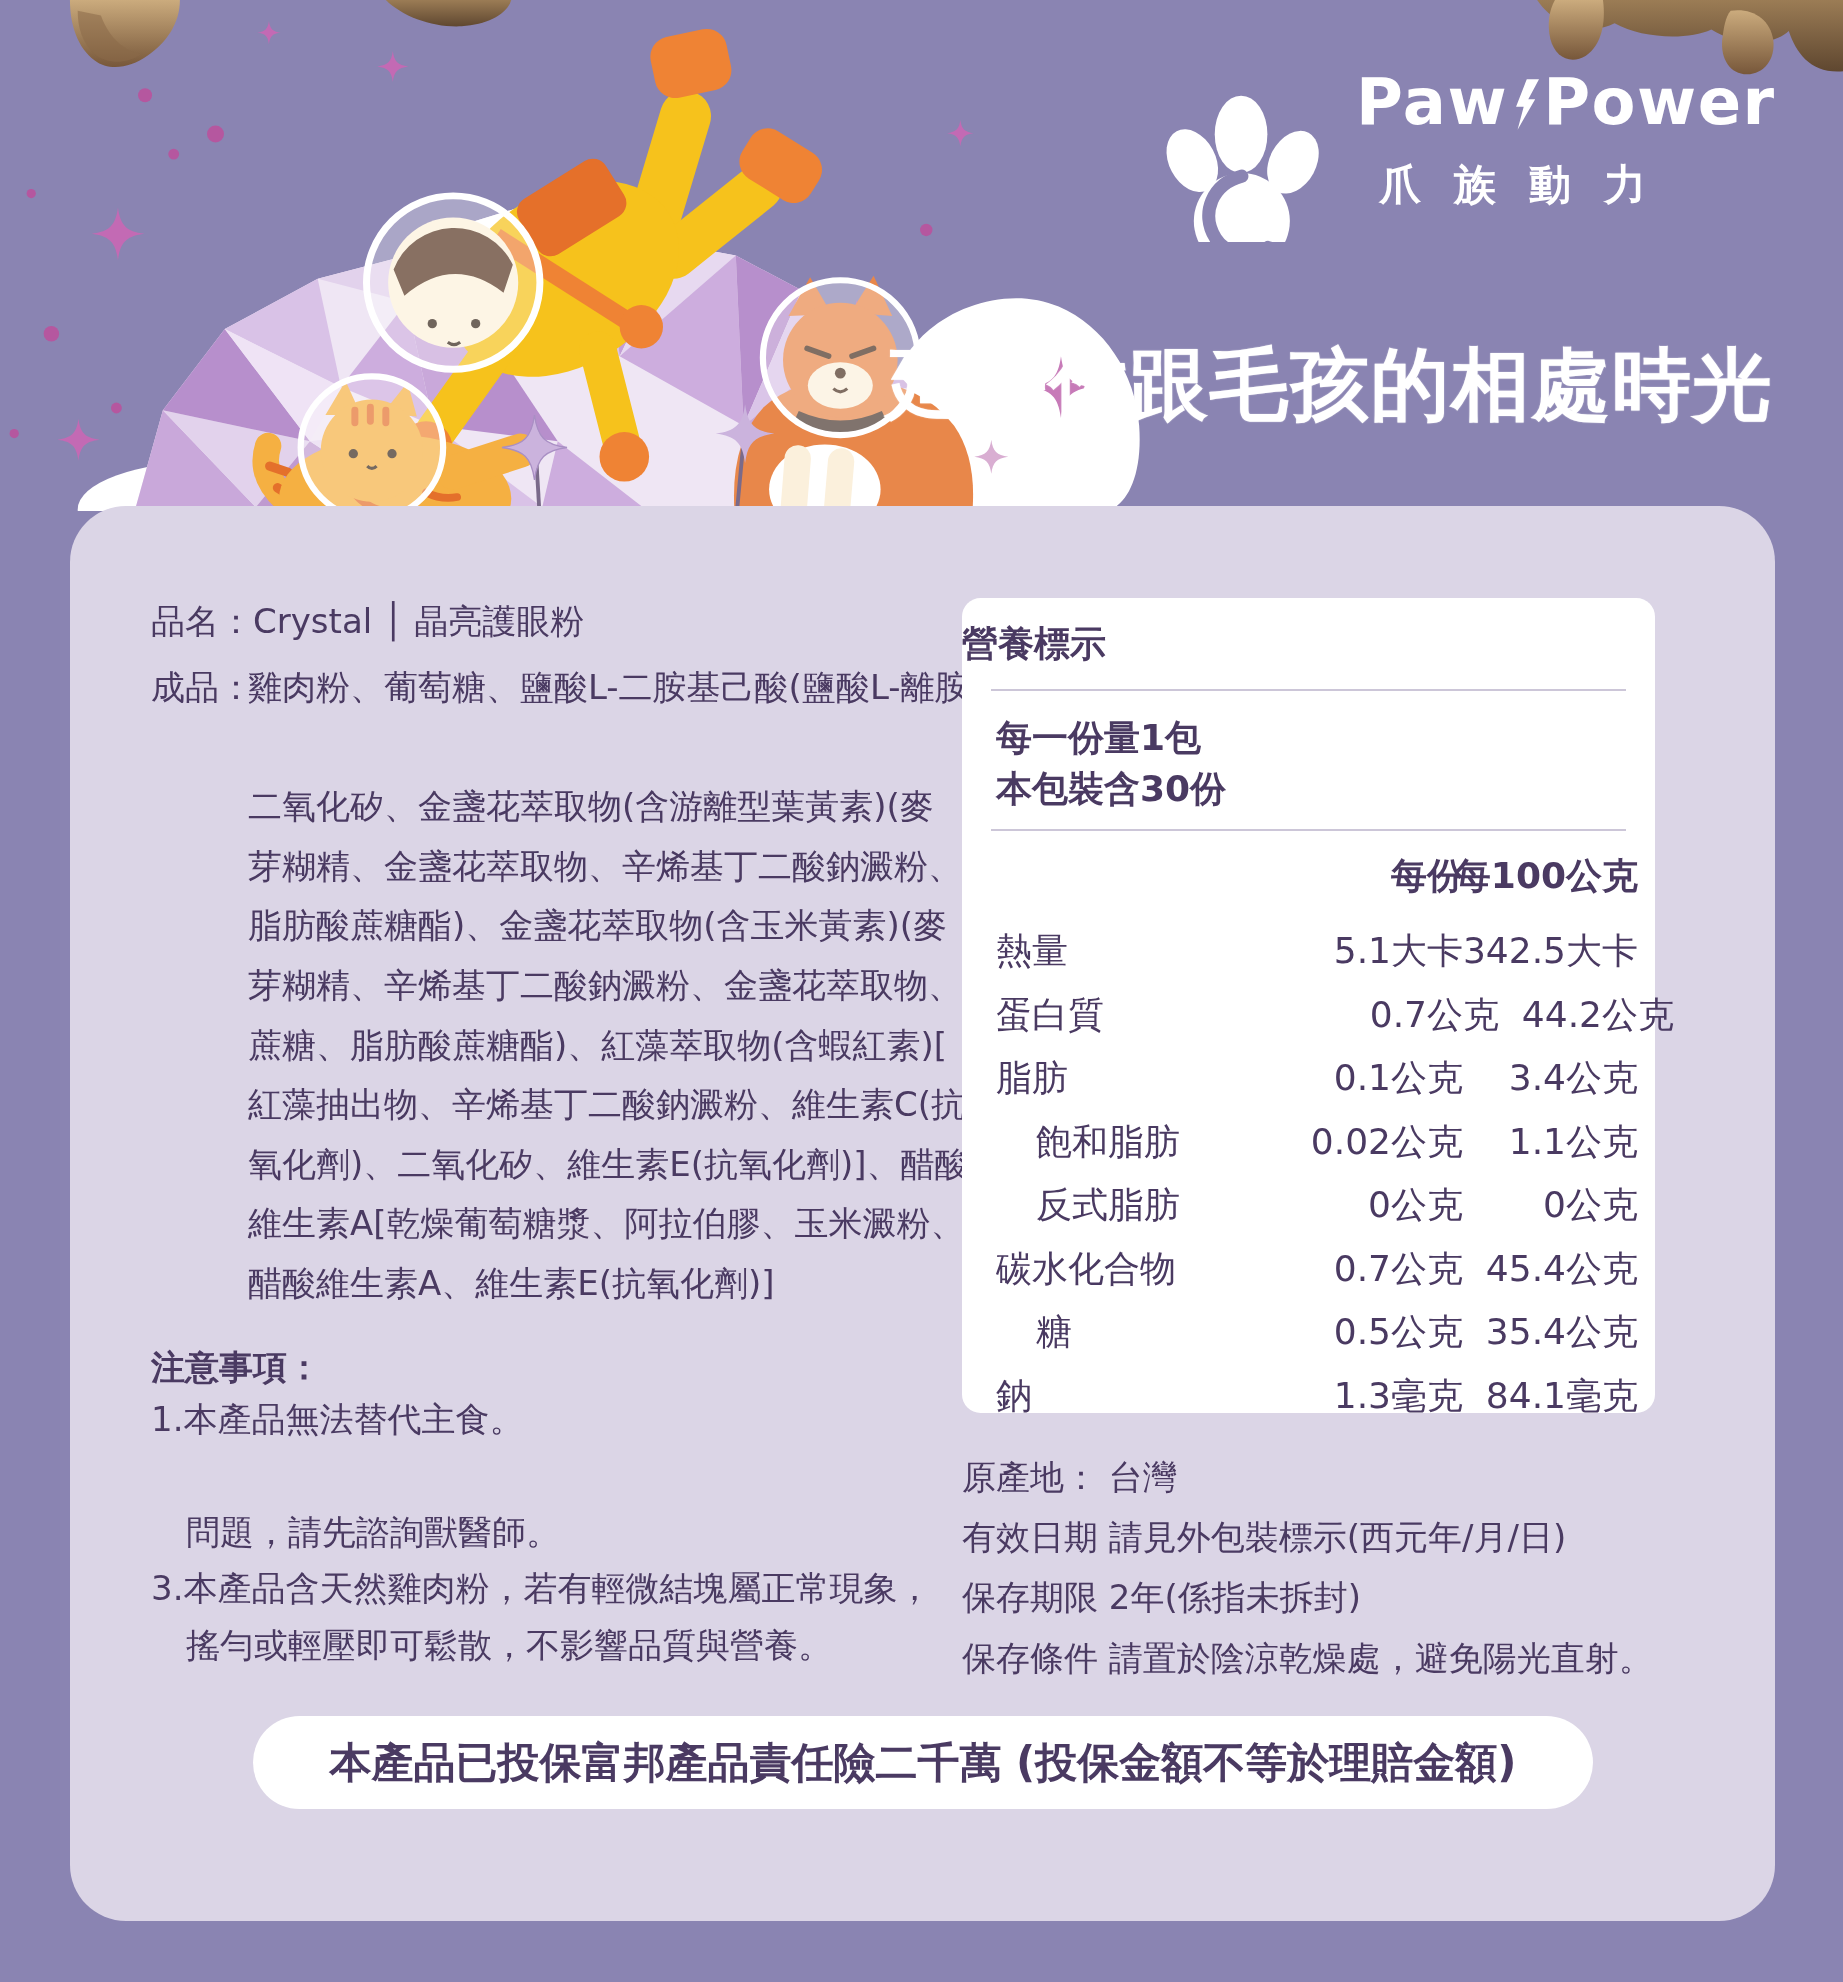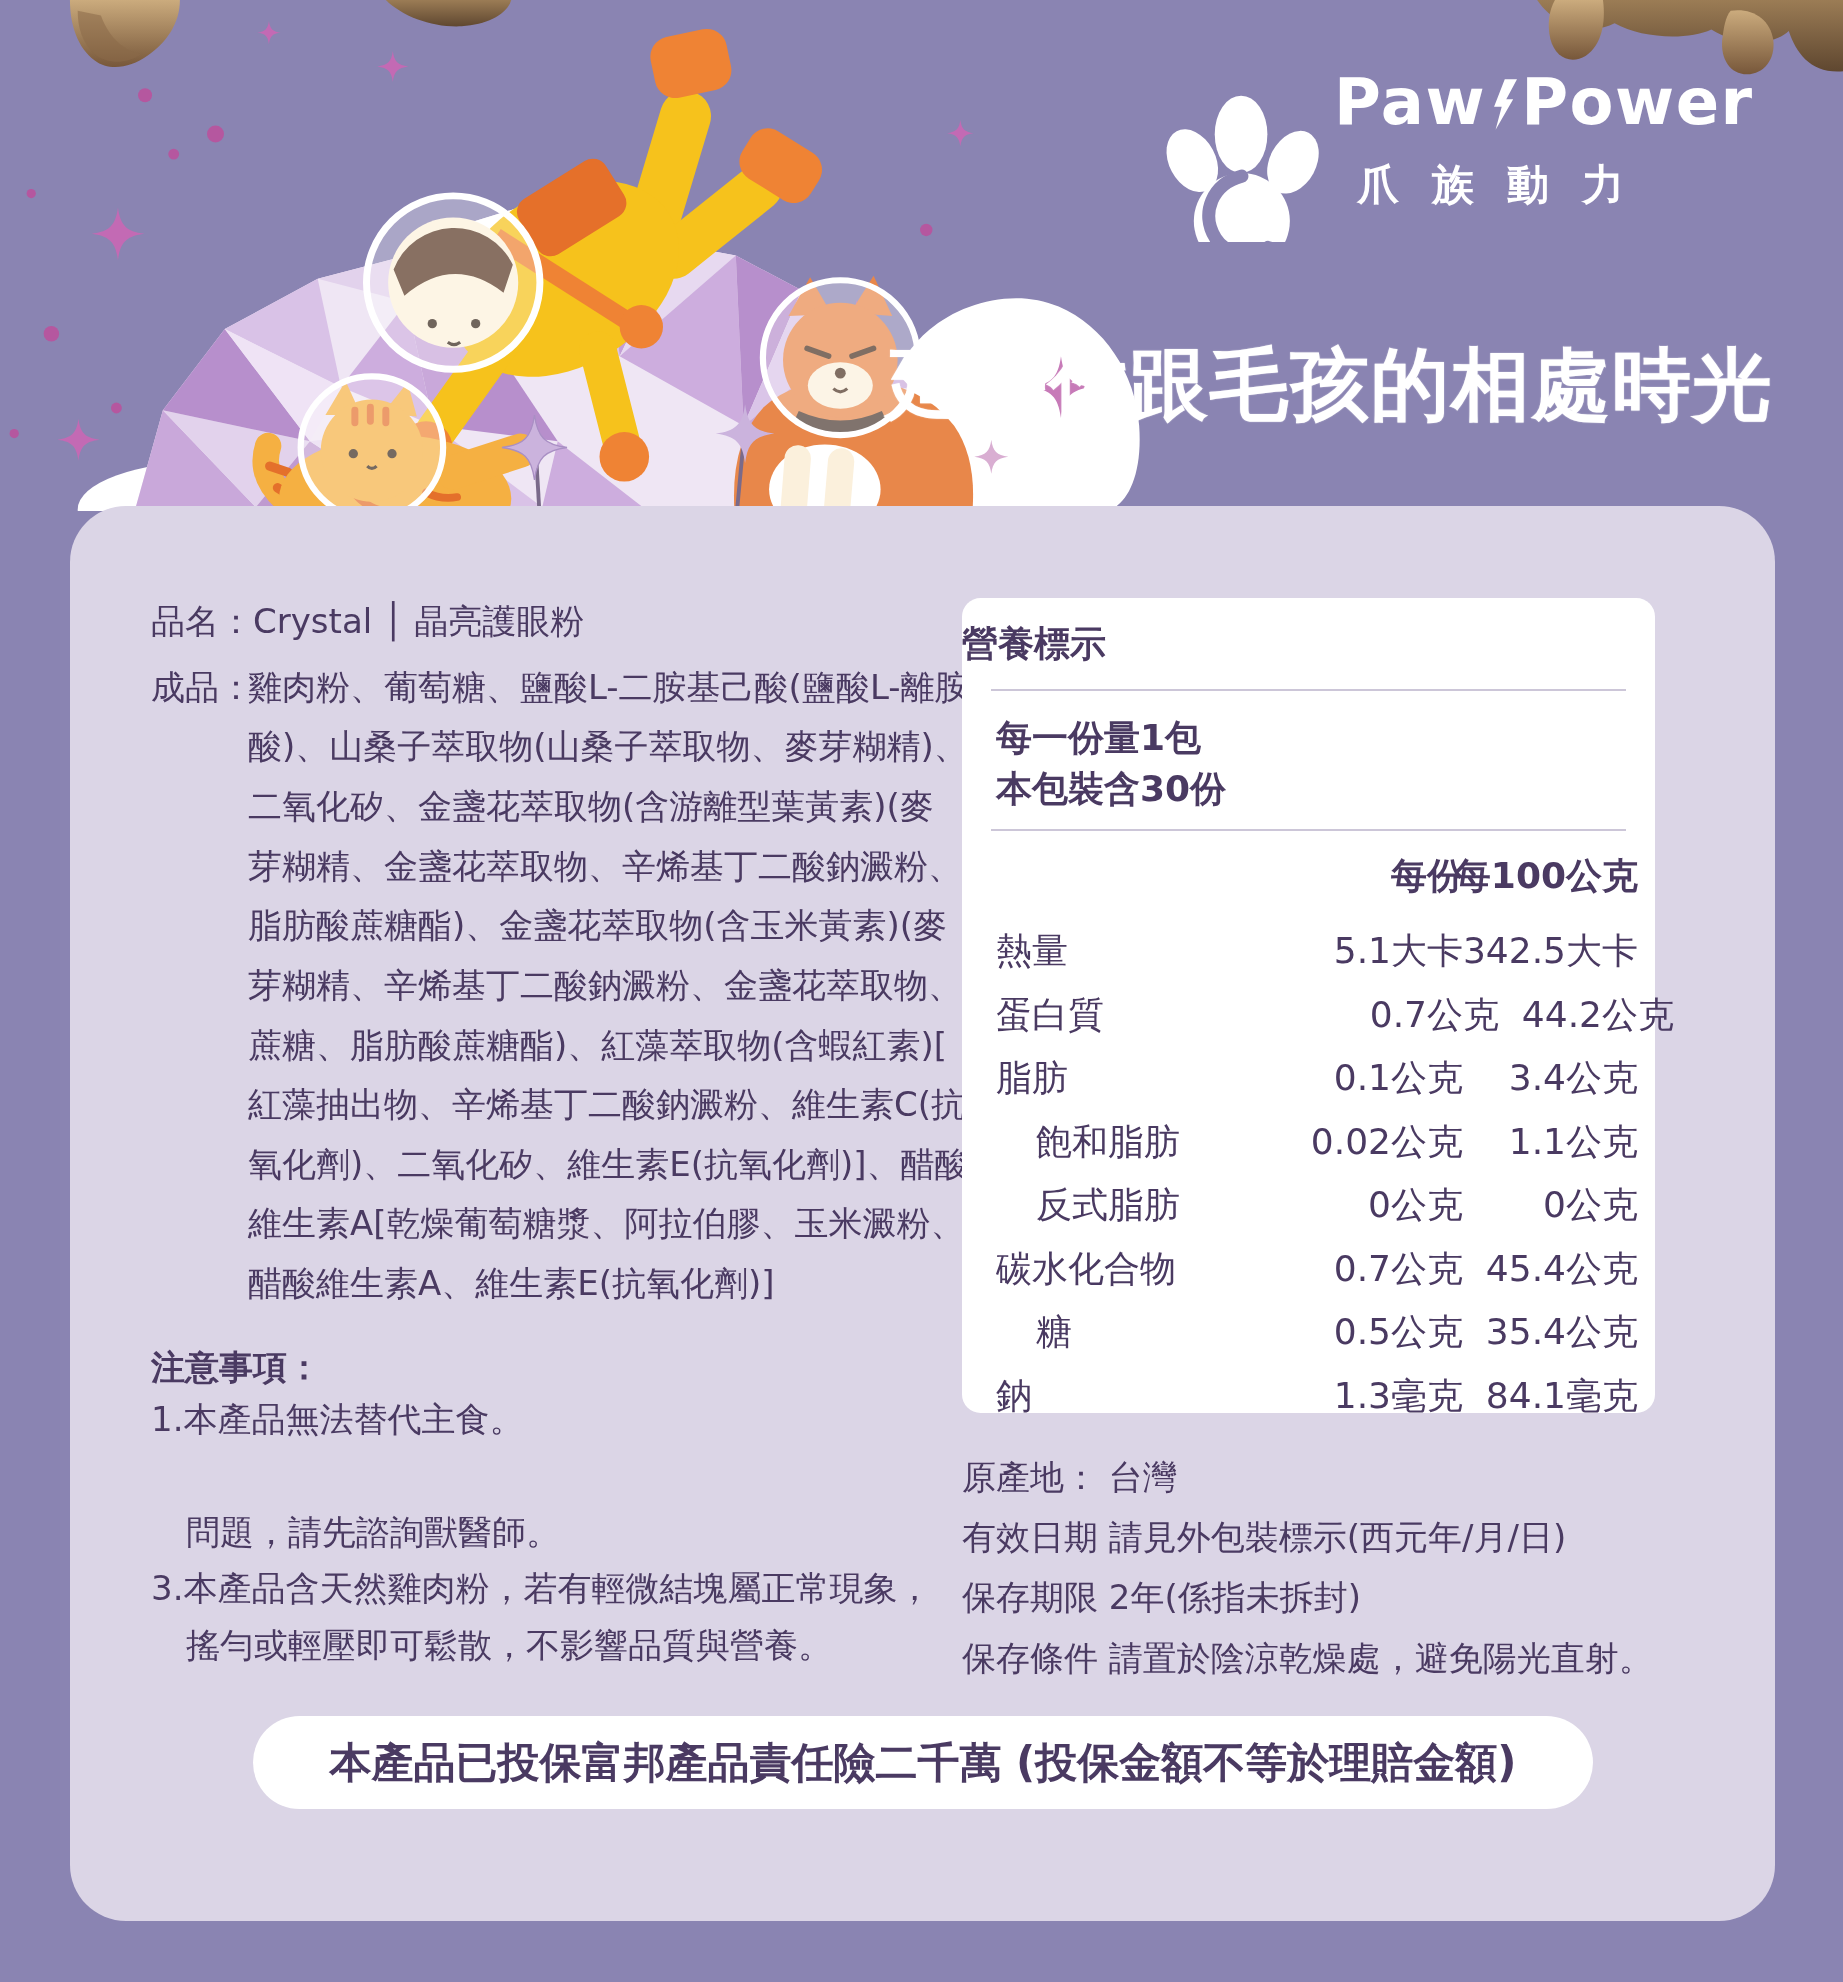--- a/index.html
+++ b/index.html
@@ -7,21 +7,21 @@
     position:relative;width:1844px;height:1983px;overflow:hidden;
     background:#8a84b2;
     font-family:"DejaVu Sans","Liberation Sans",sans-serif;
     color:#4a3a62;
   }
   
   #hero-svg{position:absolute;left:0;top:0;z-index:1;}
   
   .logo{position:absolute;left:1152px;top:60px;z-index:3;display:flex;align-items:flex-start;}
   .logo svg{display:block;}
-  .logo-text{color:#ffffff;}
+  .logo-text{margin-left:22px;color:#ffffff;}
   .logo-en{font-size:64px;font-weight:600;letter-spacing:1.5px;display:flex;align-items:center;line-height:85px;}
   .logo-en .bolt{margin:4.6px 4.6px 0 4.6px;}
   .logo-zh{font-size:42px;font-weight:600;letter-spacing:33px;margin-top:12.4px;margin-left:23px;white-space:nowrap;}
   
   .slogan{
     position:absolute;right:71px;top:333px;z-index:3;
     font-size:79px;font-weight:800;color:#ffffff;letter-spacing:1.5px;white-space:nowrap;
     text-shadow:0 0 1.5px rgba(255,255,255,.6);
   }
   
@@ -228,21 +228,20 @@
 <div class="slogan">延長你跟毛孩的相處時光</div>
 
 <div class="panel">
 
   <div class="leftcol-line" style="left:81px;top:93px;">
     <span class="lbl">品名：</span><span>Crystal │ 晶亮護眼粉</span>
   </div>
 
   <div class="leftcol-line" style="left:81px;top:159px;">成品：</div>
   <div class="ing-line" style="top:159px;">雞肉粉、葡萄糖、鹽酸L-二胺基己酸(鹽酸L-離胺</div>
-  <div class="ing-line" style="top:218px;">酸)、山桑子萃取物(山桑子萃取物、麥芽糊精)、</div>
   <div class="ing-line" style="top:278px;">二氧化矽、金盞花萃取物(含游離型葉黃素)(麥</div>
   <div class="ing-line" style="top:338px;">芽糊精、金盞花萃取物、辛烯基丁二酸鈉澱粉、</div>
   <div class="ing-line" style="top:397px;">脂肪酸蔗糖酯)、金盞花萃取物(含玉米黃素)(麥</div>
   <div class="ing-line" style="top:457px;">芽糊精、辛烯基丁二酸鈉澱粉、金盞花萃取物、</div>
   <div class="ing-line" style="top:517px;">蔗糖、脂肪酸蔗糖酯)、紅藻萃取物(含蝦紅素)[</div>
   <div class="ing-line" style="top:636px;">氧化劑)、二氧化矽、維生素E(抗氧化劑)]、醋酸</div>
   <div class="ing-line" style="top:576px;">紅藻抽出物、辛烯基丁二酸鈉澱粉、維生素C(抗</div>
   <div class="ing-line" style="top:695px;">維生素A[乾燥葡萄糖漿、阿拉伯膠、玉米澱粉、</div>
   <div class="ing-line" style="top:755px;">醋酸維生素A、維生素E(抗氧化劑)]</div>
 

